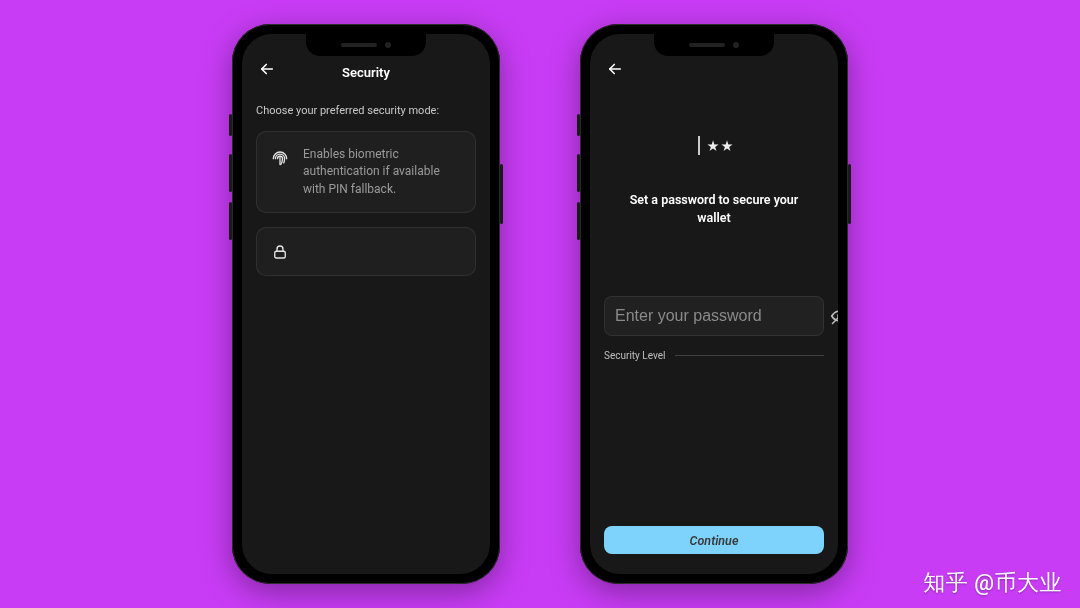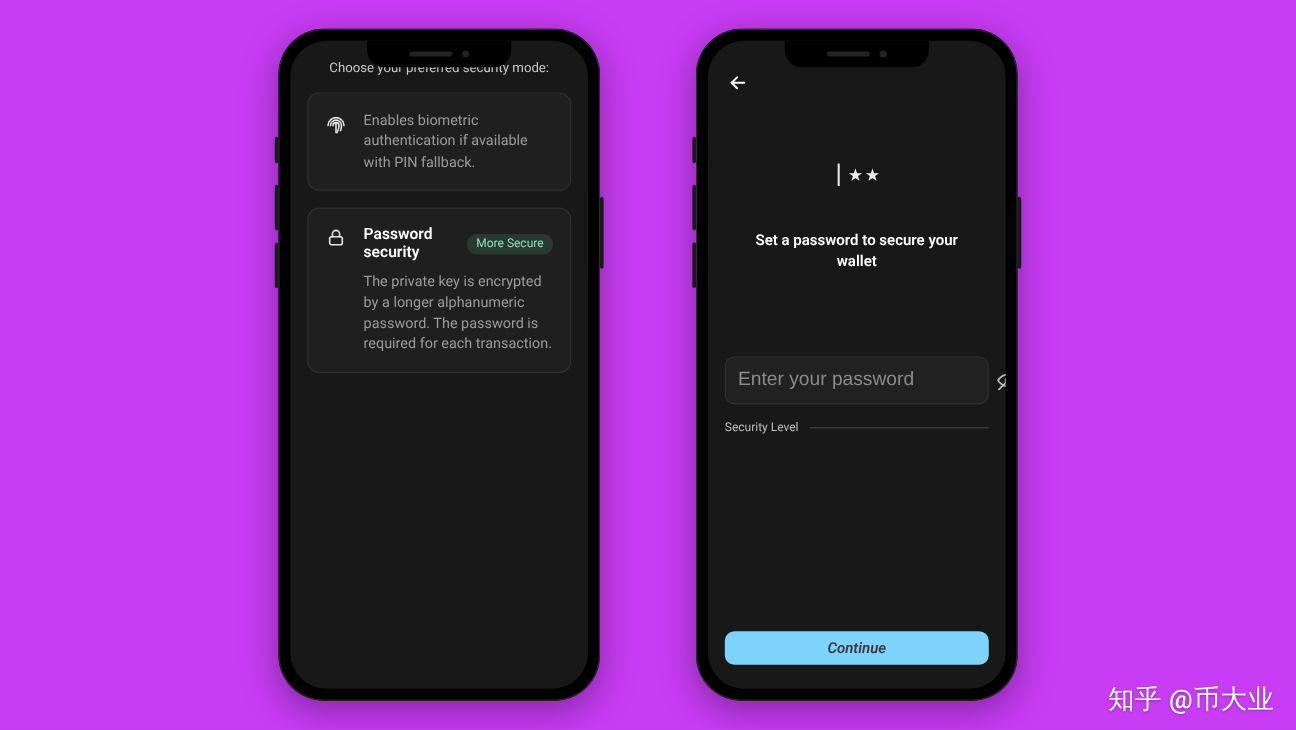--- a/index.html
+++ b/index.html
@@ -81,21 +81,21 @@
     text-align:center;
     color:#fff; font-size:13px; font-weight:600;
     pointer-events:none;
   }
   .content {
     flex:1;
     padding: 10px 14px 14px 14px;
     display:flex; flex-direction:column;
   }
   .subhead {
-    color:#c9c9c9; font-size:11px; margin: 6px 0 14px 0; text-align: center;
+    color:#c9c9c9; font-size:11px; margin: 6px 0 14px 0;
   }
   .card {
     background: rgba(255,255,255,0.03);
     border: 1px solid rgba(255,255,255,0.08);
     border-radius: 10px;
     padding: 14px 14px 14px 12px;
     display:flex;
     gap: 12px;
     margin-bottom: 14px;
     cursor:pointer;
@@ -190,20 +190,29 @@
     <div class="btn-l1"></div>
       <div class="btn-l2"></div>
       <div class="btn-l3"></div>
       <div class="btn-r"></div>
     <div class="screen">
       <div class="notch">
           <span class="speaker"></span>
           <span class="cam"></span>
         </div>
 
+      <div class="topbar">
+        <div class="back">
+          <svg width="18" height="18" viewBox="0 0 24 24" fill="none" stroke="currentColor" stroke-width="2.2" stroke-linecap="round" stroke-linejoin="round">
+              <path d="M19 12H5"></path>
+              <path d="M11 18l-6-6 6-6"></path>
+            </svg>
+        </div>
+        <div class="title">Security</div>
+      </div>
 
       <div class="content">
         <div class="subhead">Choose your preferred security mode:</div>
 
         <div class="card">
           <div class="ico">
             <svg width="20" height="20" viewBox="0 0 24 24" fill="none" stroke="currentColor" stroke-width="1.6" stroke-linecap="round" stroke-linejoin="round">
               <path d="M4 14a8 8 0 0 1 16 0"></path>
                 <path d="M6.5 14a5.5 5.5 0 0 1 11 0c0 3-1 5-1 5"></path>
                 <path d="M9 14a3 3 0 0 1 6 0c0 4-2 7-2 7"></path>
@@ -214,27 +223,20 @@
             <div class="desc">Enables biometric authentication if available with PIN fallback.</div>
           </div>
         </div>
 
         <div class="card">
           <div class="ico">
             <svg width="18" height="18" viewBox="0 0 24 24" fill="none" stroke="currentColor" stroke-width="1.8" stroke-linecap="round" stroke-linejoin="round">
               <rect x="5" y="11" width="14" height="9" rx="2"></rect>
                 <path d="M8 11V8a4 4 0 0 1 8 0v3"></path>
             </svg>
-          </div>
-          <div class="body">
-            <div class="row1">
-              <span class="name">Password security</span>
-              <span class="badge green">More Secure</span>
-            </div>
-            <div class="desc">The private key is encrypted by a longer alphanumeric password. The password is required for each transaction.</div>
           </div>
         </div>
       </div>
     </div>
   </div>
 
   <div class="phone">
     <div class="btn-l1"></div>
       <div class="btn-l2"></div>
       <div class="btn-l3"></div>

